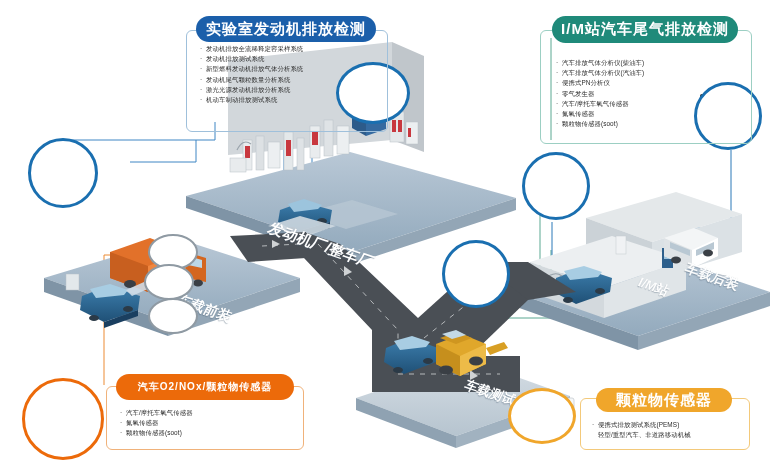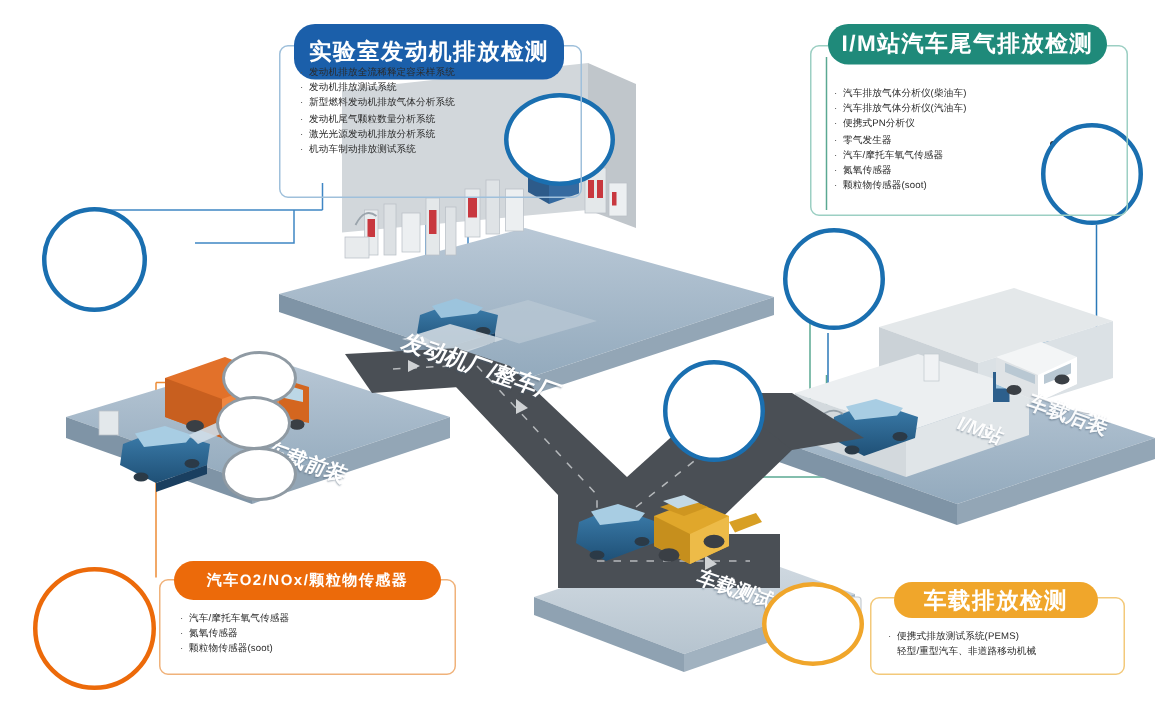--- a/index.html
+++ b/index.html
@@ -364,21 +364,21 @@
   <div class="badge badge-blue" style="left:522px;top:152px;width:62px;height:62px;"></div>
   <div class="badge badge-blue" style="left:442px;top:240px;width:62px;height:62px;"></div>
   <div class="badge badge-blue" style="left:694px;top:82px;width:62px;height:62px;"></div>
   <div class="badge badge-amber" style="left:508px;top:388px;width:62px;height:50px;border-radius:50%;"></div>
   <div class="badge badge-orange" style="left:22px;top:378px;width:76px;height:76px;"></div>
   <div class="badge badge-gray" style="left:148px;top:234px;width:46px;height:32px;border-radius:50%;"></div>
   <div class="badge badge-gray" style="left:144px;top:264px;width:46px;height:32px;border-radius:50%;"></div>
   <div class="badge badge-gray" style="left:148px;top:298px;width:46px;height:32px;border-radius:50%;"></div>
 
   <div class="frame frame-blue" style="left:186px;top:30px;width:200px;height:100px;"></div>
-  <div class="pill pill-blue" style="left:196px;top:16px;width:180px;height:37px;align-items:center;">
+  <div class="pill pill-blue" style="left:196px;top:16px;width:180px;height:26px;align-items:center;">
     <span>实验室发动机排放检测</span>
   </div>
   <div class="blist" style="left:200px;top:44px;width:178px;">
     <div class="row">
       <span class="dot">·</span>
       <span class="txt">发动机排放全流稀释定容采样系统</span>
     </div>
     <div class="row">
       <span class="dot">·</span>
       <span class="txt">发动机排放测试系统</span>
@@ -450,21 +450,21 @@
       <span class="txt">氮氧传感器</span>
     </div>
     <div class="row">
       <span class="dot">·</span>
       <span class="txt">颗粒物传感器(soot)</span>
     </div>
   </div>
 
   <div class="frame frame-amber" style="left:580px;top:398px;width:168px;height:50px;"></div>
   <div class="pill pill-amber" style="left:596px;top:388px;width:136px;height:24px;">
-    <span>车载排放检测</span>
+    <span>颗粒物传感器</span>
   </div>
   <div class="blist" style="left:592px;top:420px;width:152px;">
     <div class="row">
       <span class="dot">·</span>
       <span class="txt">便携式排放测试系统(PEMS)</span>
     </div>
     <div class="row">
       <span class="dot" style="visibility:hidden;">·</span>
       <span class="txt">轻型/重型汽车、非道路移动机械</span>
     </div>

